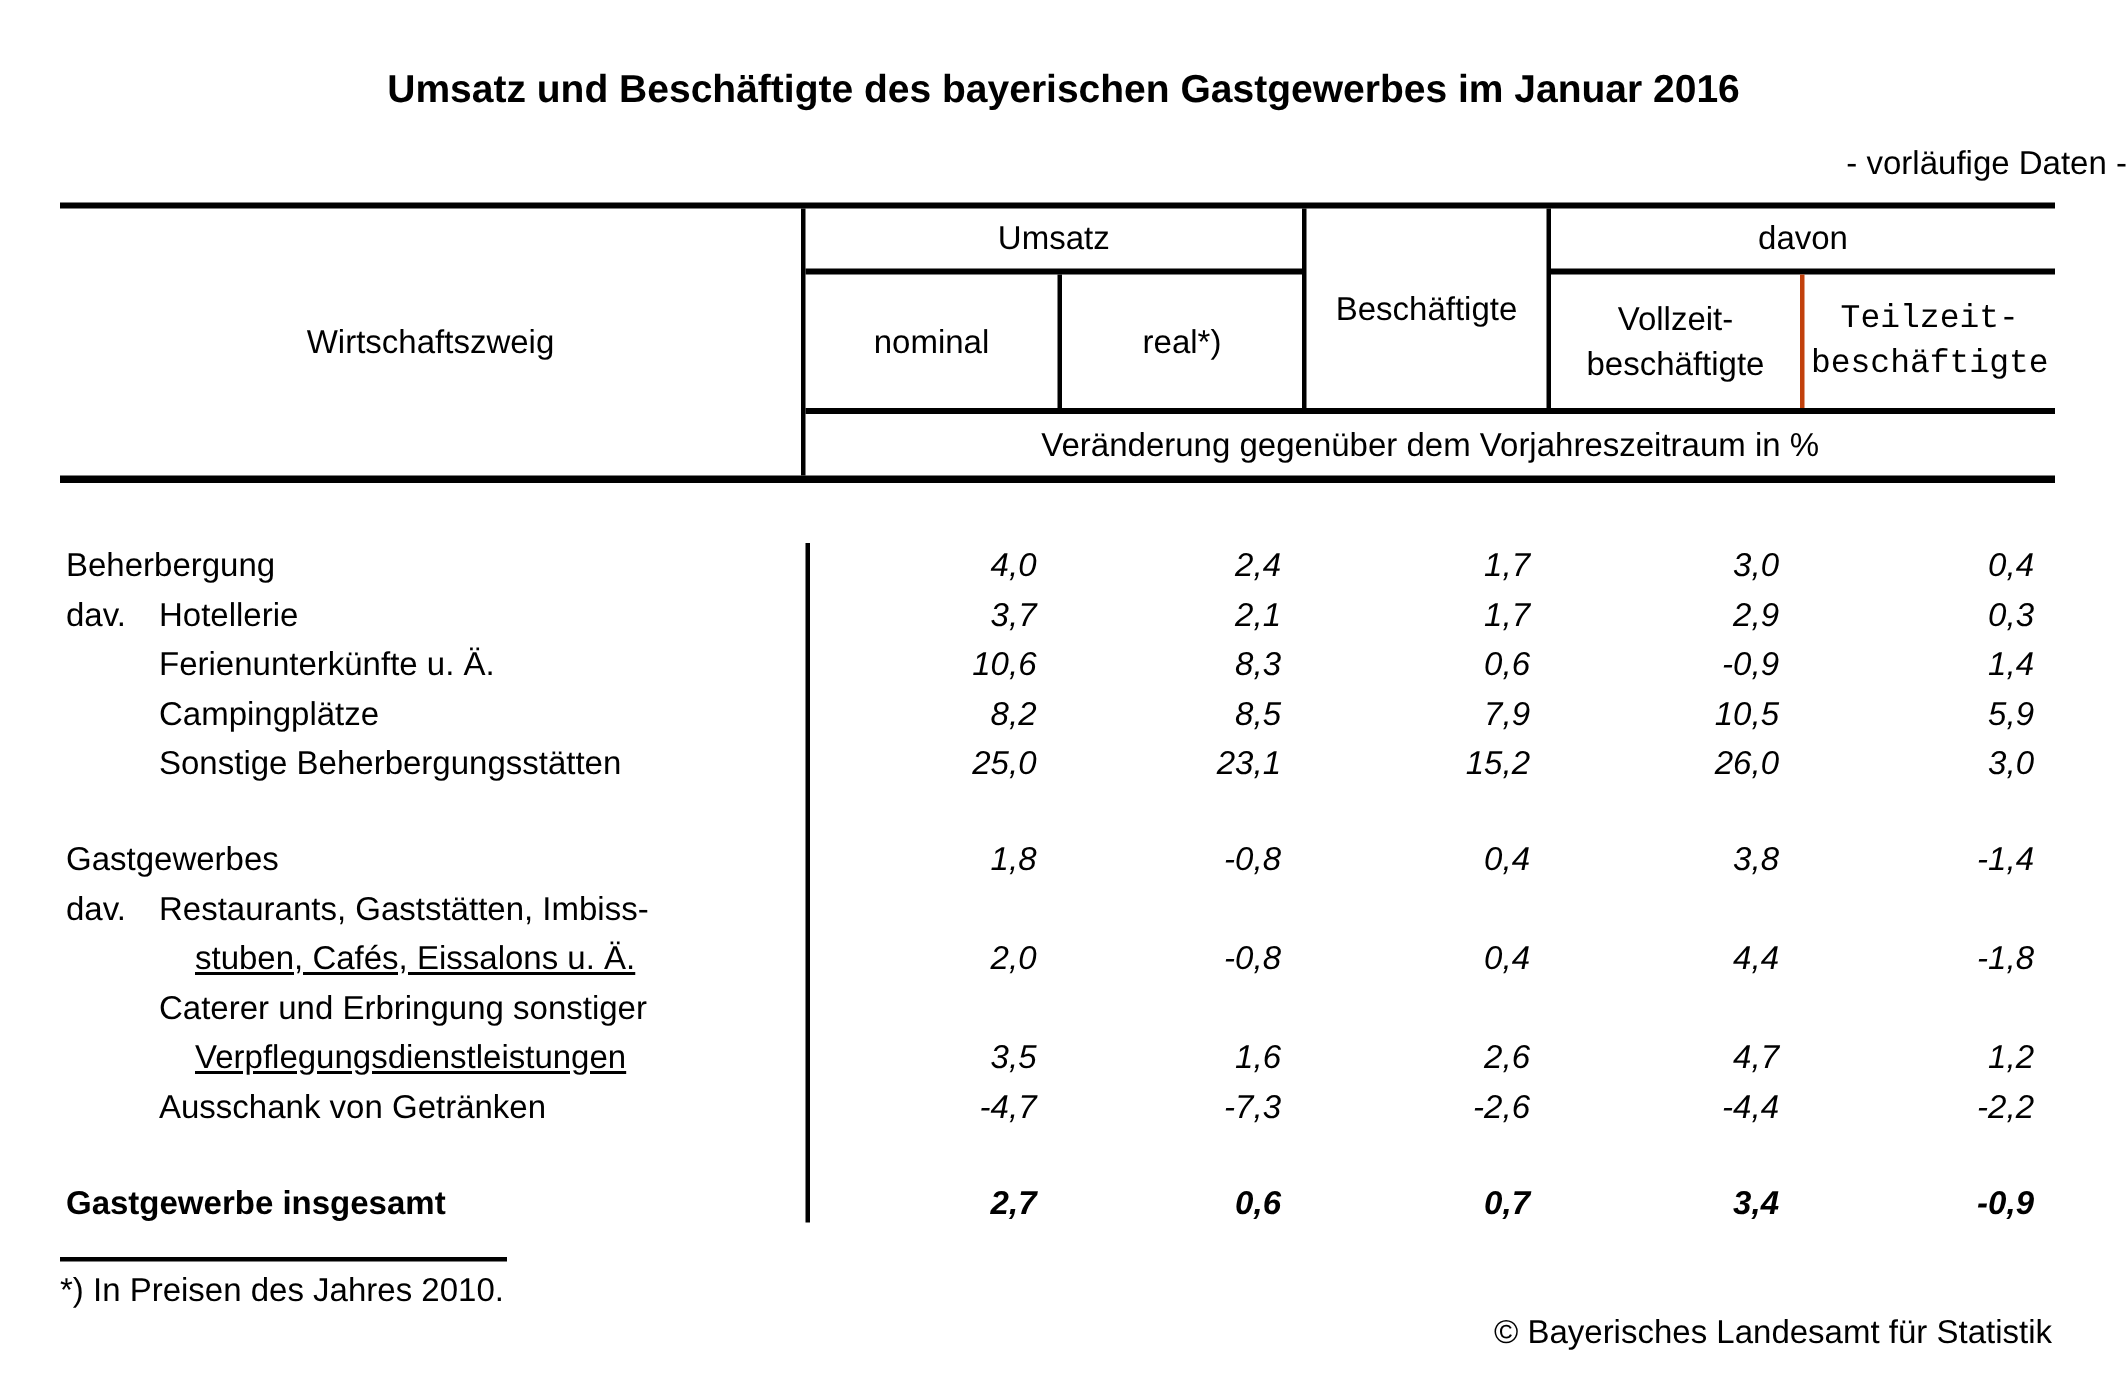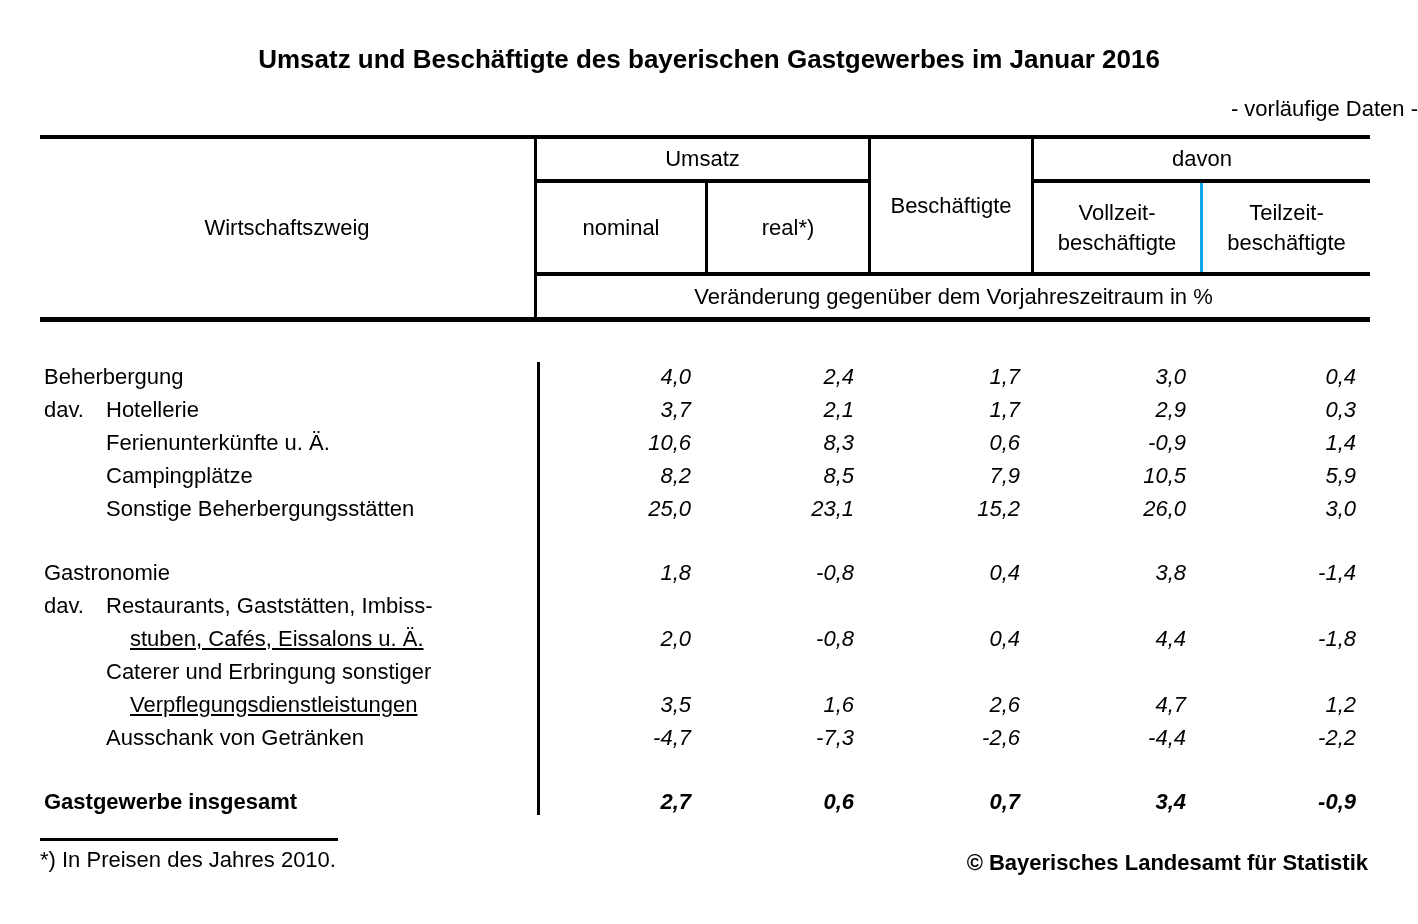--- a/index.html
+++ b/index.html
@@ -32,21 +32,21 @@
     font-size: 22px;
   }
   .hcell { display: flex; align-items: center; justify-content: center; text-align: center; }
   .c-wz       { grid-area: 1 / 1 / 4 / 2; border-right: 3px solid #000; }
   .c-umsatz   { grid-area: 1 / 2 / 2 / 4; border-bottom: 4px solid #000; }
   .c-besch    { grid-area: 1 / 4 / 3 / 5; border-left: 3px solid #000; border-right: 3px solid #000; }
   .c-davon    { grid-area: 1 / 5 / 2 / 7; border-bottom: 4px solid #000; }
   .c-nominal  { grid-area: 2 / 2 / 3 / 3; }
   .c-real     { grid-area: 2 / 3 / 3 / 4; border-left: 3px solid #000; }
   .c-vollzeit { grid-area: 2 / 5 / 3 / 6; white-space: pre-line; line-height: 1.35; }
-  .c-teilzeit { grid-area: 2 / 6 / 3 / 7; border-left: 3px solid #0ea5e9; white-space: pre-line; line-height: 1.35; }
+  .c-teilzeit { grid-area: 2 / 6 / 3 / 7; border-left: 3px solid #c2410c; white-space: pre-line; line-height: 1.35; font-family: Liberation Mono, monospace; }
   .c-note     { grid-area: 3 / 2 / 4 / 7; border-top: 4px solid #000; }
 
   
   .tbody { position: relative; margin-top: 38px; font-size: 22px; }
   .tbody::before {
     content: ""; position: absolute; left: 497px; top: 2px; bottom: 3px;
     width: 3px; background: #000;
   }
   .trow {
     display: grid;
@@ -60,22 +60,22 @@
   .indent-2 { padding-left: 90px; text-decoration: underline; }
   .prefix { display: inline-block; width: 62px; }
   .val { text-align: right; padding-right: 14px; font-style: italic; }
   .bold-row { font-weight: bold; }
 
   
   .footnote-block { position: absolute; left: 40px; top: 838px; }
   .footnote-rule { width: 298px; border-top: 3px solid #000; }
   .footnote-text { font-size: 22px; margin-top: 6px; white-space: nowrap; }
   .copyright {
-    position: absolute; top: 850px; right: 50px;
-    font-size: 22px; white-space: nowrap; font-weight: bold;
+    position: absolute; top: 875px; right: 50px;
+    font-size: 22px; white-space: nowrap;
   }
 </style>
 </head>
 <body>
 
 <div class="page">
 
   <div class="title">Umsatz und Beschäftigte des bayerischen Gastgewerbes im Januar 2016</div>
   <div class="subtitle">- vorläufige Daten -</div>
 
@@ -140,21 +140,21 @@
     </div>
     <div class="val">25,0</div>
     <div class="val">23,1</div>
     <div class="val">15,2</div>
     <div class="val">26,0</div>
     <div class="val">3,0</div>
   </div>
         <div class="trow spacer"></div>
         <div class="trow">
     <div class="label-cell indent-0">
-      <span class="label">Gastronomie</span>
+      <span class="label">Gastgewerbes</span>
     </div>
     <div class="val">1,8</div>
     <div class="val">-0,8</div>
     <div class="val">0,4</div>
     <div class="val">3,8</div>
     <div class="val">-1,4</div>
   </div>
         <div class="trow">
     <div class="label-cell indent-0">
       <span class="prefix">dav.</span><span class="label">Restaurants, Gaststätten, Imbiss-</span>

